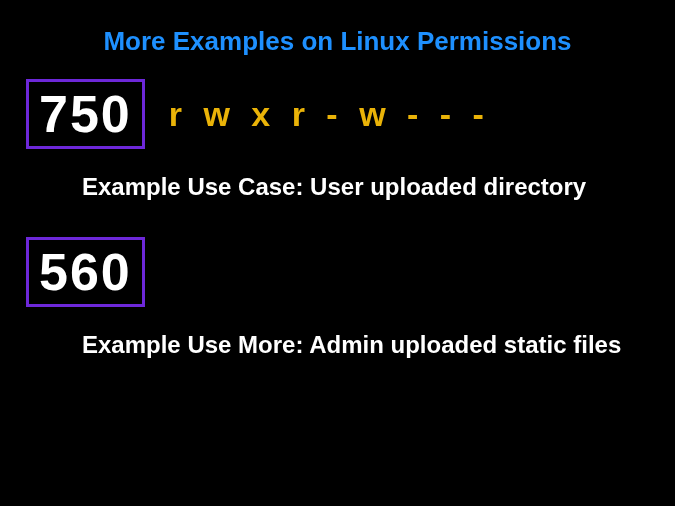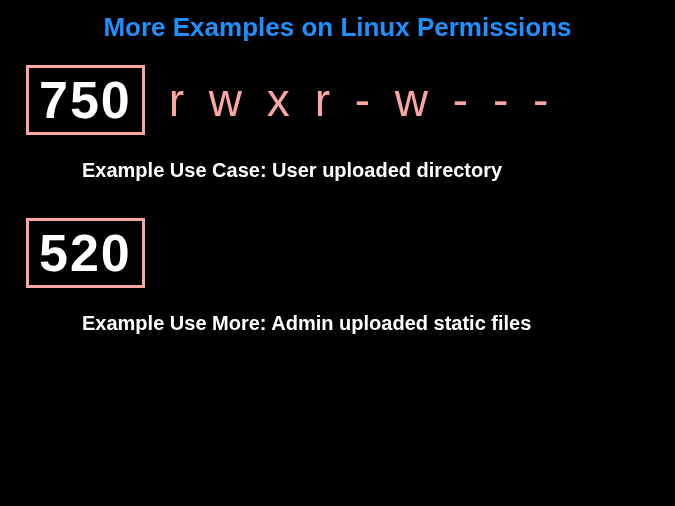--- a/index.html
+++ b/index.html
@@ -14,54 +14,54 @@
       font-family: Helvetica, Arial, sans-serif;
       color: #ffffff;
       position: relative;
       overflow: hidden;
     }
     .title {
       color: #1e90ff;
       font-size: 26px;
       font-weight: bold;
       text-align: center;
-      padding-top: 12px;
+      padding-top: 26px;
       padding-bottom: 10px;
     }
     .block {
       margin-left: 26px;
       margin-right: 10px;
     }
     .row {
       display: flex;
       align-items: center;
     }
     .octal-box {
-      border: 3px solid #fca5a5;
+      border: 3px solid #6d28d9;
       display: inline-flex;
       align-items: center;
       justify-content: center;
       padding: 2px 10px;
       margin-right: 24px;
     }
     .octal {
       color: #ffffff;
       font-size: 52px;
       font-weight: bold;
       letter-spacing: 2px;
     }
     .perm {
-      color: #fca5a5;
-      font-size: 46px;
-      font-weight: normal;
+      color: #eab308;
+      font-size: 34px;
+      font-weight: bold;
       letter-spacing: 6px;
     }
     .caption {
       color: #ffffff;
-      font-size: 20px;
+      font-size: 24px;
       font-weight: bold;
       margin-left: 56px;
       margin-top: 24px;
     }
     .b1 { margin-top: 12px; }
     .b2 { margin-top: 36px; }
     .b3 { margin-top: 36px; }
   </style>
 </head>
 <body>
@@ -74,20 +74,20 @@
       <span class="octal">750</span>
     </div>
     <span class="perm">r w x r - w - - -</span>
   </div>
   <div class="caption">Example Use Case: User uploaded directory</div>
 </div>
 
 <div class="block b2">
   <div class="row">
     <div class="octal-box">
-      <span class="octal">520</span>
+      <span class="octal">560</span>
     </div>
   </div>
   <div class="caption">Example Use More: Admin uploaded static files</div>
 </div>
 
 <div class="block b3">
 </div>
 
 </body></html>

